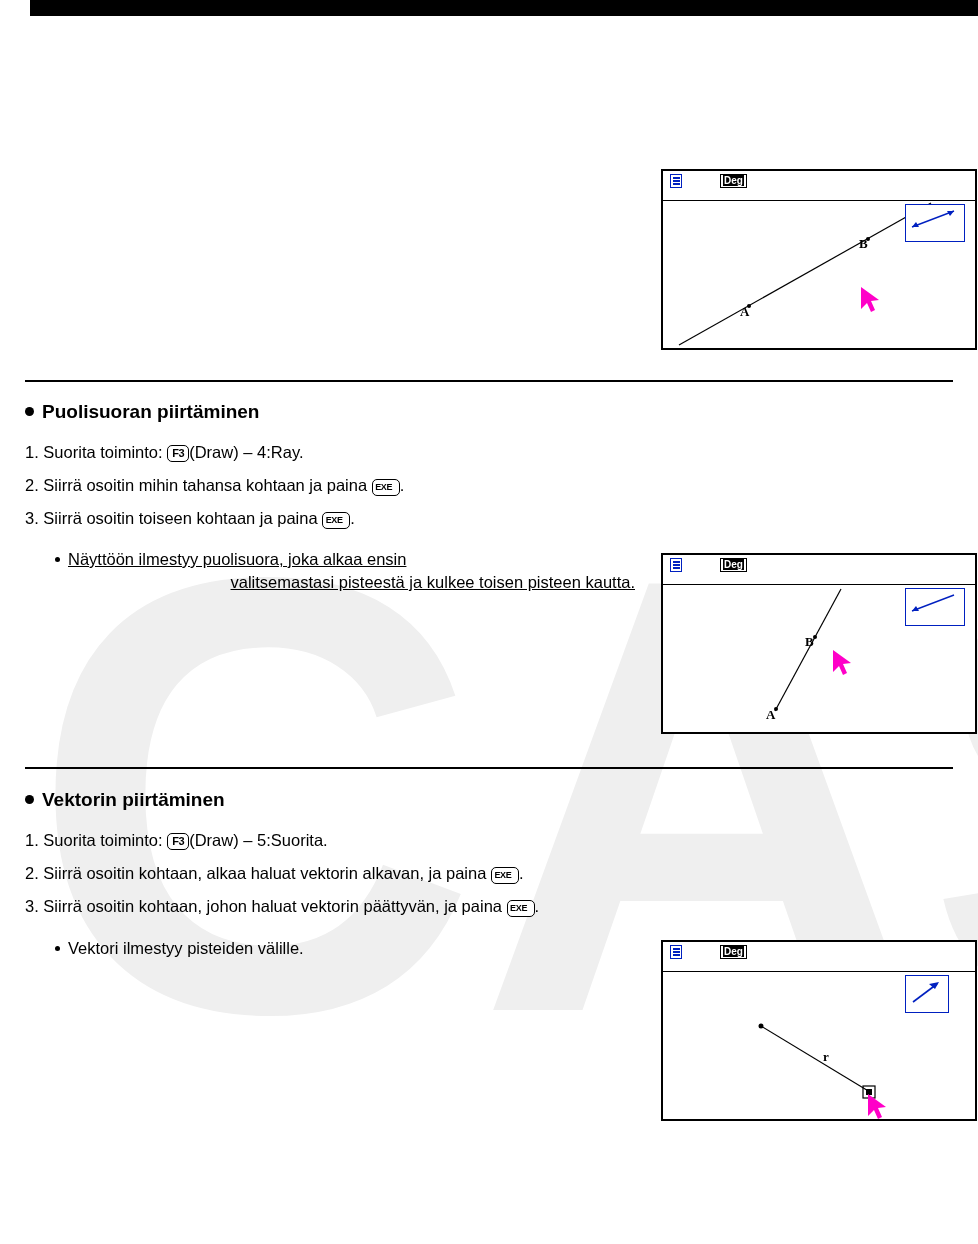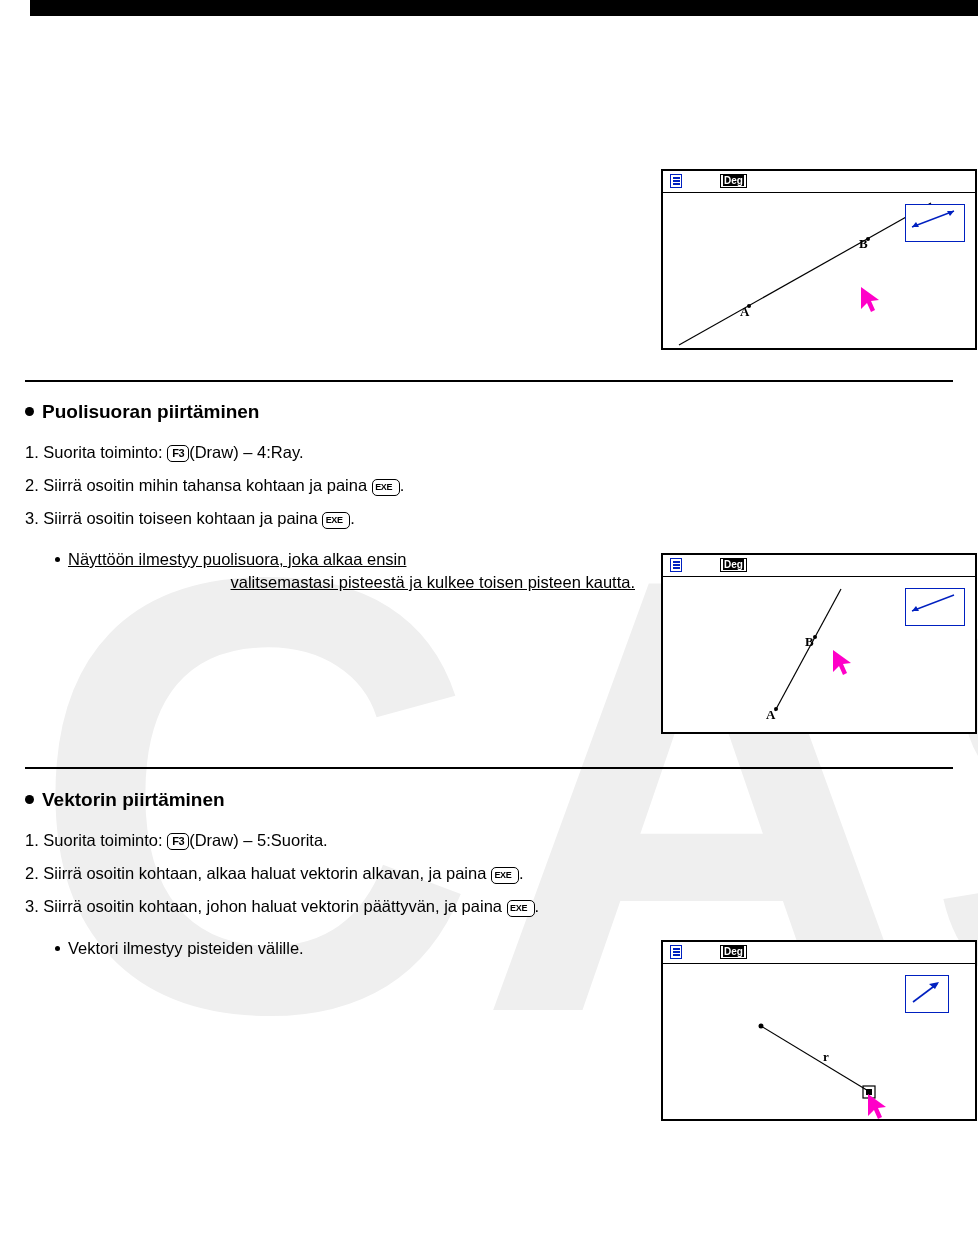--- a/index.html
+++ b/index.html
@@ -137,21 +137,21 @@
     position: absolute;
     border: 2px solid #000;
     background: #ffffff;
     box-sizing: border-box;
   }
   .screen-head {
     position: absolute;
     left: 0;
     top: 0;
     width: 100%;
-    height: 22px;
+    height: 30px;
     border-bottom: 1.2px solid #000;
     box-sizing: border-box;
   }
   .screen-body {
     position: absolute;
     left: 0;
     top: 22px;
     right: 0;
     bottom: 0;
   }

